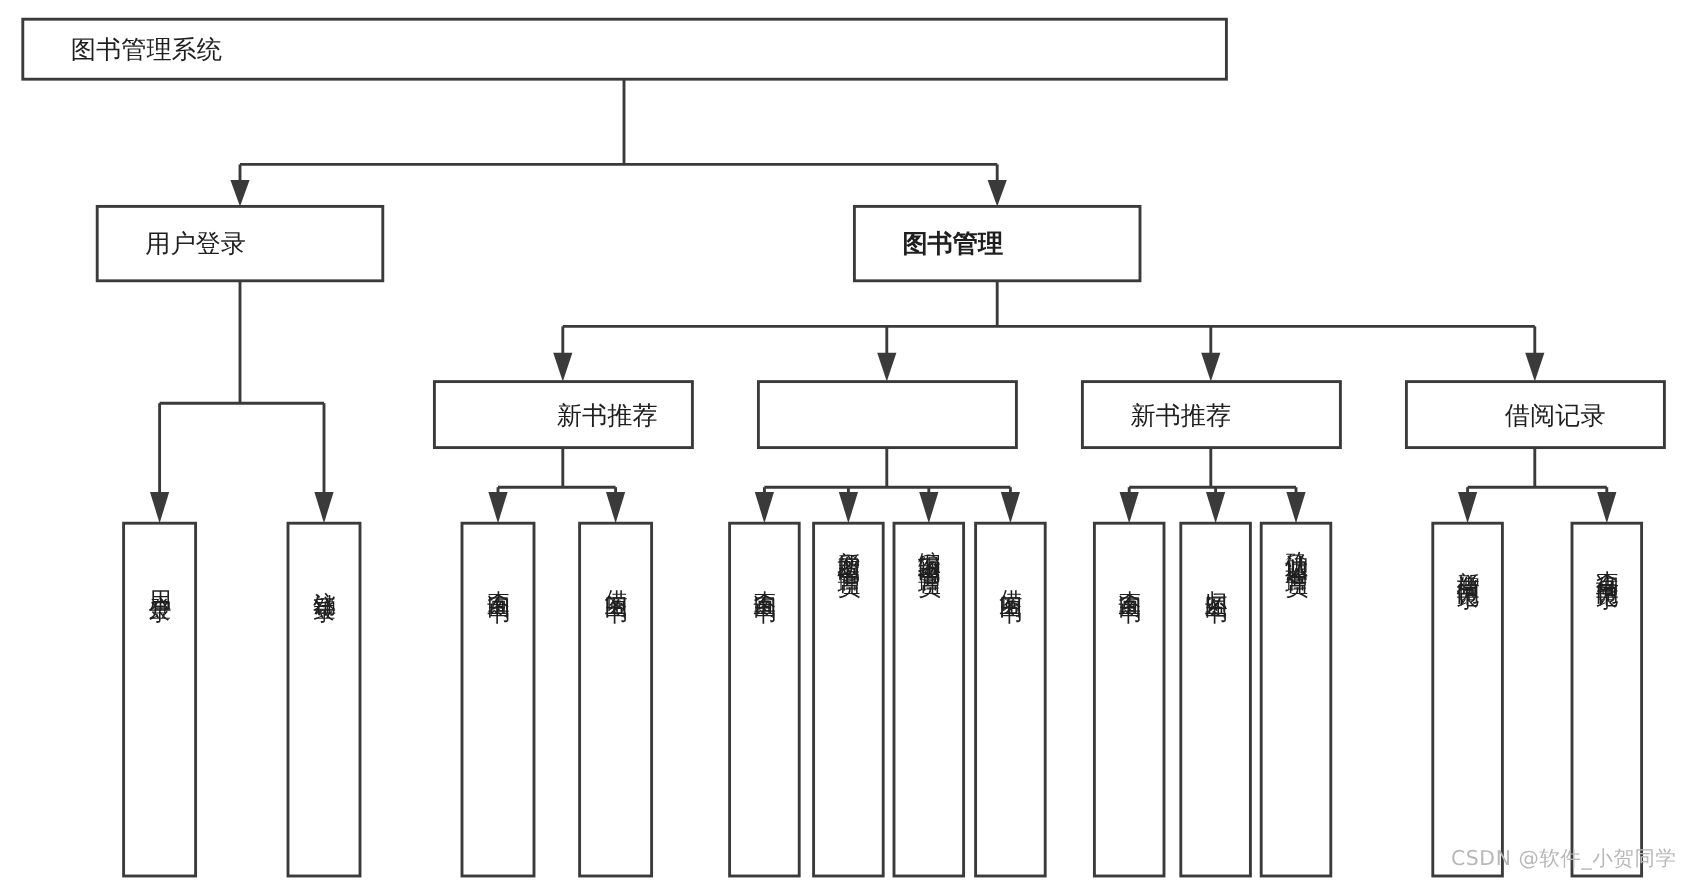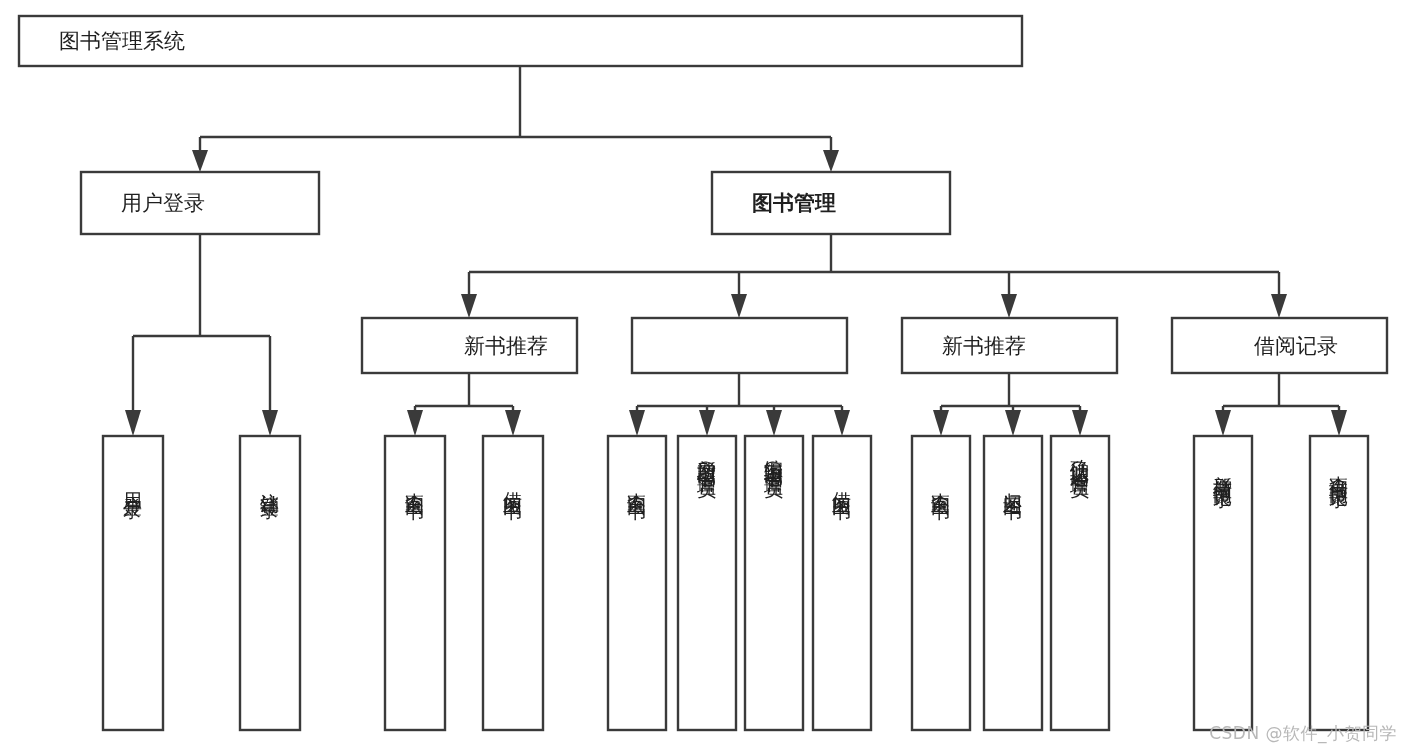--- a/index.html
+++ b/index.html
@@ -69,21 +69,21 @@
   }
   .htext {
     font-family: "DejaVu Sans", "Liberation Sans", sans-serif;
     font-size: 21px;
     color: #1f1f1f;
     white-space: nowrap;
   }
   #watermark {
     position: absolute;
     right: 8px;
-    bottom: 2px;
+    bottom: 20px;
     font-family: "DejaVu Sans", "Liberation Sans", sans-serif;
     font-size: 17px;
     color: #b8b8b8;
     white-space: nowrap;
     letter-spacing: 0.5px;
   }
 </style>
 </head>
 <body>
 

